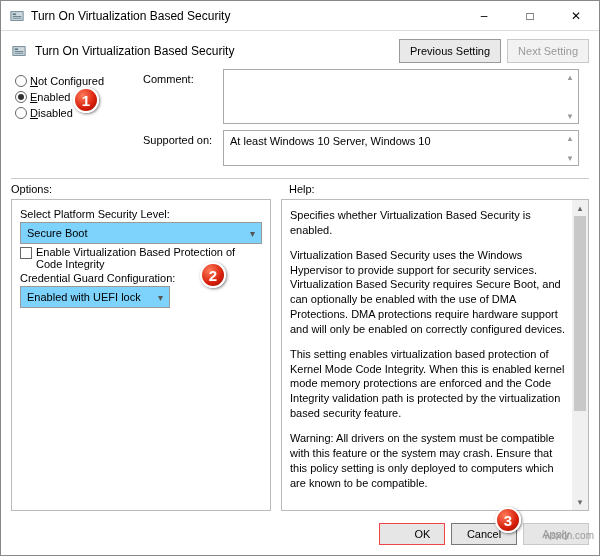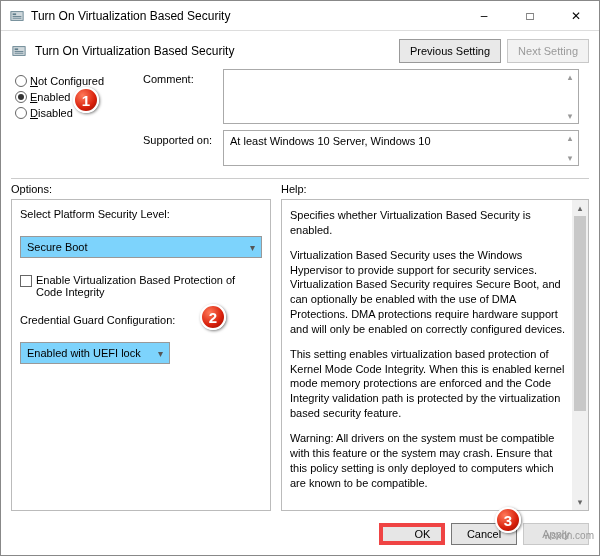--- a/index.html
+++ b/index.html
@@ -93,36 +93,36 @@
   margin-right: 10px;
   padding: 4px 18px 4px 6px;
   position: relative;
 }
 .vscroll-stub {
   position: absolute; right: 0; top: 0; bottom: 0; width: 16px;
   display: flex; flex-direction: column; justify-content: space-between; align-items: center;
   color: #999; font-size: 9px; padding: 2px 0;
 }
 hr.sep { margin: 8px 10px 4px 10px; border: none; border-top: 1px solid #ccc; }
-.labels-row { display: flex; padding: 0 10px; gap: 10px;}
+.labels-row { display: flex; padding: 0 10px; gap: 18px;}
 .labels-row .col-l { width: 260px; }
 .labels-row .col-r { flex: 1; }
 
 .body-cols {
   display: flex;
   padding: 4px 10px 4px 10px;
   gap: 10px;
   flex: 1;
   min-height: 0;
 }
 .col-left {
   width: 260px;
   border: 1px solid #bbb;
   padding: 8px;
-  display: flex; flex-direction: column; gap: 16px;
+  display: flex; flex-direction: column; gap: 2px;
   position: relative;
 }
 .col-right {
   flex: 1;
   border: 1px solid #bbb;
   padding: 8px 18px 8px 8px;
   overflow: hidden;
   position: relative;
   line-height: 1.35;
 }
@@ -150,21 +150,21 @@
 
 .buttons-row {
   display:flex; justify-content:flex-end; gap:6px;
   padding: 8px 10px 10px 10px;
   position: relative;
 }
 .btn {
   height: 22px; min-width: 66px; border: 1px solid #777; background: #e6e6e6;
   font-size: 11px;
 }
-.btn.primary { border: 4px solid #ef4444; padding-left: 27px; }
+.btn.primary { border: 1px solid #ef4444; padding-left: 27px; }
 .btn.disabled { color: #9a9a9a; border-color: #c8c8c8; }
 
 .badge {
   position: absolute;
   width: 26px; height: 26px; border-radius: 50%;
   background: radial-gradient(circle at 35% 30%, #ff7a5a, #d81f0a 60%, #8a0c00);
   border: 2px solid #fff;
   box-shadow: 1px 1px 3px rgba(0,0,0,0.5);
   color: #fff; font-weight: bold; font-size: 15px;
   display:flex; align-items:center; justify-content:center;

